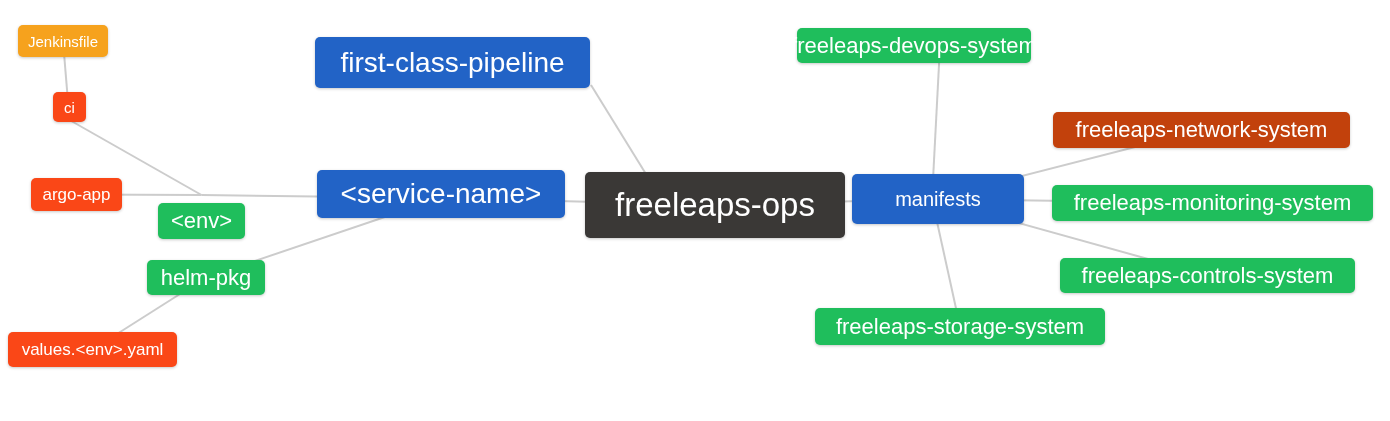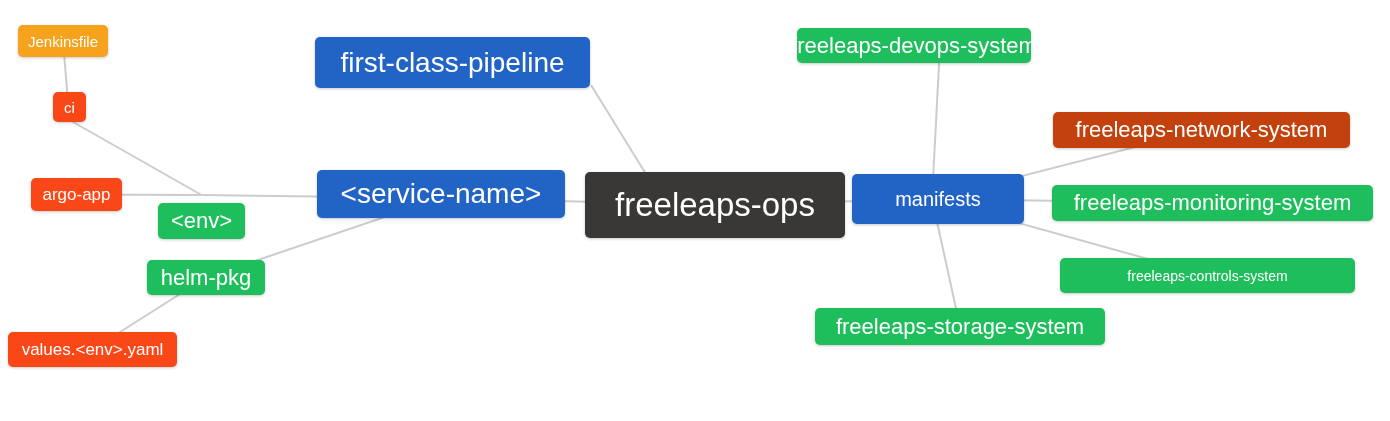--- a/index.html
+++ b/index.html
@@ -58,16 +58,16 @@
       <div class="node" style="left: 158px; top: 177px; width: 87px; height: 36px; font-size: 22px; background: rgb(31, 190, 92); margin-top: 26px;">&lt;env&gt;</div>
       <div class="node" style="left: 317px; top: 170px; width: 248px; height: 48px; font-size: 28px; background: rgb(34, 99, 198);">&lt;service-name&gt;</div>
       <div class="node" style="left: 315px; top: 37px; width: 275px; height: 51px; font-size: 28px; background: rgb(34, 99, 198);">first-class-pipeline</div>
       <div class="node" style="left: 147px; top: 260px; width: 118px; height: 35px; font-size: 22px; background: rgb(31, 190, 92);">helm-pkg</div>
       <div class="node" style="left: 8px; top: 332px; width: 169px; height: 35px; font-size: 17px; background: rgb(250, 71, 23);">values.&lt;env&gt;.yaml</div>
       <div class="node" style="left: 585px; top: 172px; width: 260px; height: 66px; font-size: 33px; background: rgb(58, 56, 54);">freeleaps-ops</div>
       <div class="node" style="left: 852px; top: 174px; width: 172px; height: 50px; font-size: 20px; background: rgb(34, 99, 198);">manifests</div>
       <div class="node" style="left: 797px; top: 28px; width: 234px; height: 35px; font-size: 22px; background: rgb(31, 190, 92);">freeleaps-devops-system</div>
       <div class="node" style="left: 1053px; top: 112px; width: 297px; height: 36px; font-size: 22px; background: #c2410c;">freeleaps-network-system</div>
       <div class="node" style="left: 1052px; top: 185px; width: 321px; height: 36px; font-size: 22px; background: rgb(31, 190, 92);">freeleaps-monitoring-system</div>
-      <div class="node" style="left: 1060px; top: 258px; width: 295px; height: 35px; font-size: 14px; background: rgb(31, 190, 92);">freeleaps-controls-system</div>
+      <div class="node" style="left: 1060px; top: 258px; width: 295px; height: 35px; font-size: 22px; background: rgb(31, 190, 92);">freeleaps-controls-system</div>
       <div class="node" style="left: 815px; top: 308px; width: 290px; height: 37px; font-size: 22px; background: rgb(31, 190, 92);">freeleaps-storage-system</div>
     </div>
 </div>
 
 </body></html>

